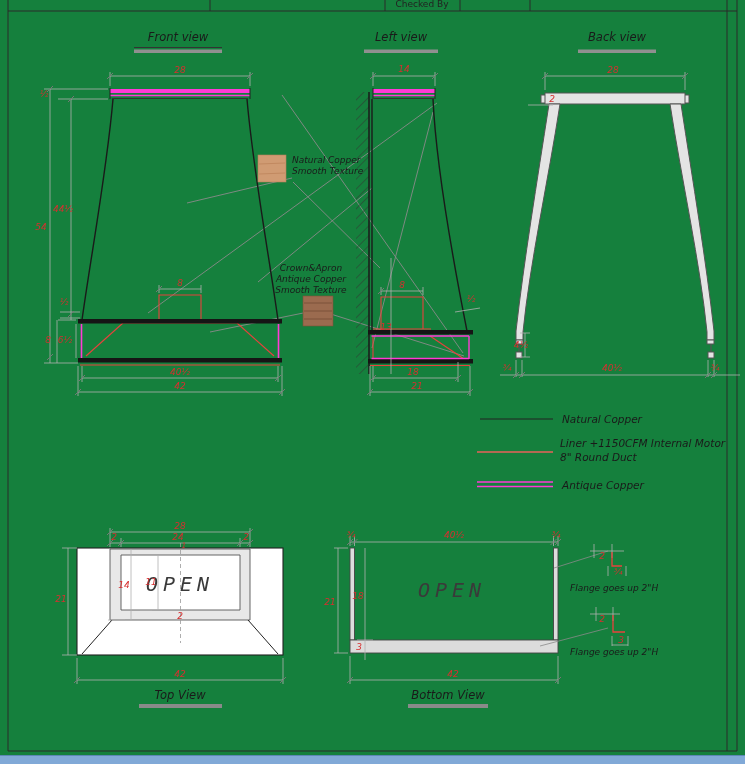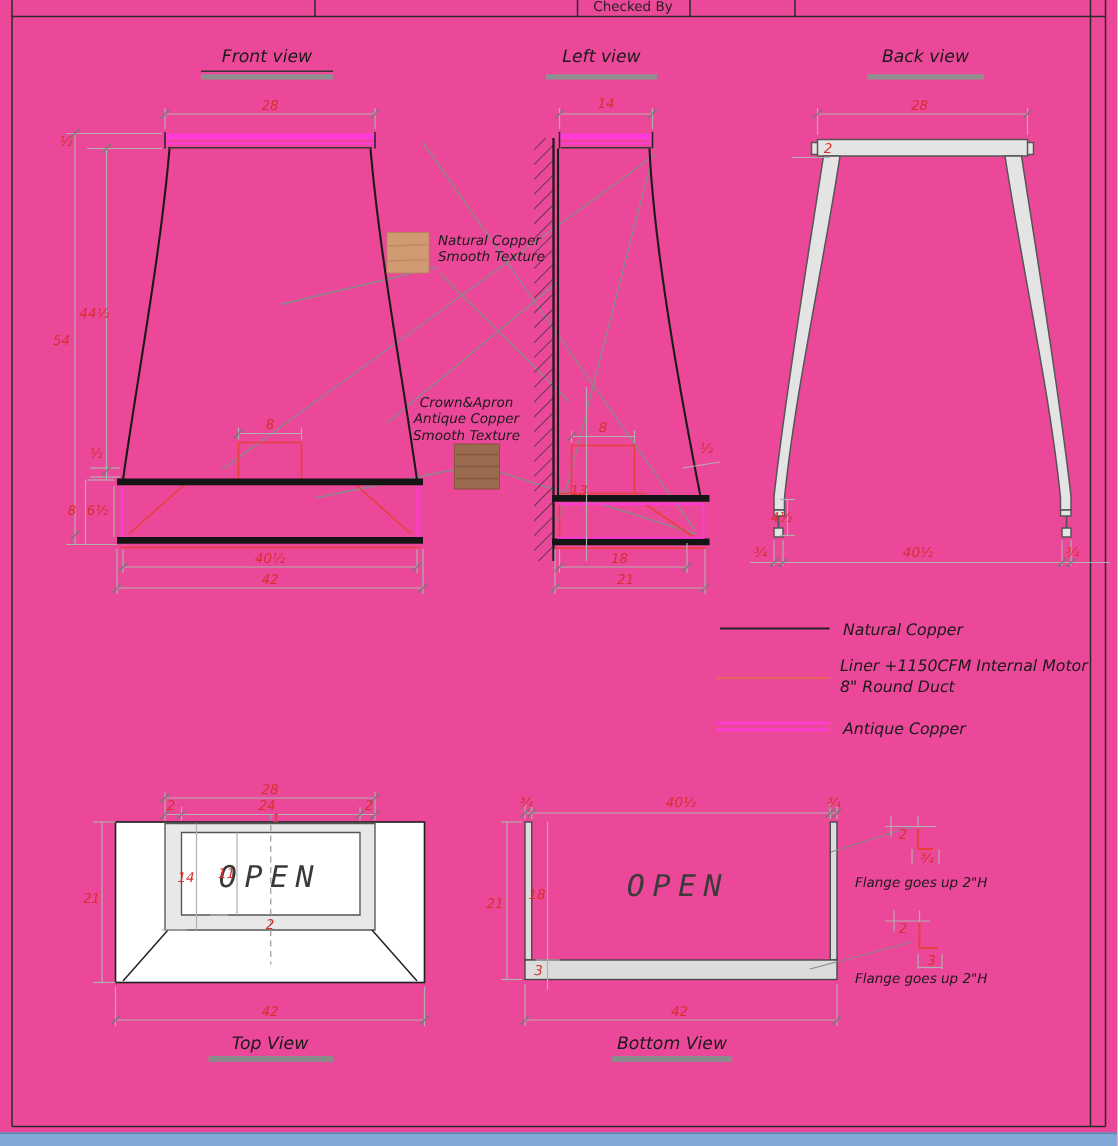--- a/index.html
+++ b/index.html
@@ -1,16 +1,16 @@
 <!DOCTYPE html>
 <html><head>
 <meta charset="utf-8">
 <style>
   html,body{margin:0;padding:0;background:#ffffff;}
-  .sheet{position:relative;width:745px;height:764px;background:#ec4899;overflow:hidden;
+  .sheet{position:relative;width:745px;height:764px;background:#15803d;overflow:hidden;
          font-family:"DejaVu Sans",sans-serif;}
   svg{position:absolute;left:0;top:0;}
   text{font-family:"DejaVu Sans",sans-serif;}
   .vtitle{font-size:11.5px;font-style:italic;fill:#1a1a1a;}
   .dim{font-size:9px;font-style:italic;fill:#d62f2f;}
   .dimsm{font-size:7.5px;font-style:italic;fill:#d62f2f;}
   .ann{font-size:9px;font-style:italic;fill:#1a1a1a;}
   .legendtxt{font-size:10.5px;font-style:italic;fill:#1a1a1a;}
   .open{font-size:20px;font-style:italic;letter-spacing:5px;fill:#3a3a3a;
         font-family:"DejaVu Sans Mono",monospace;}

